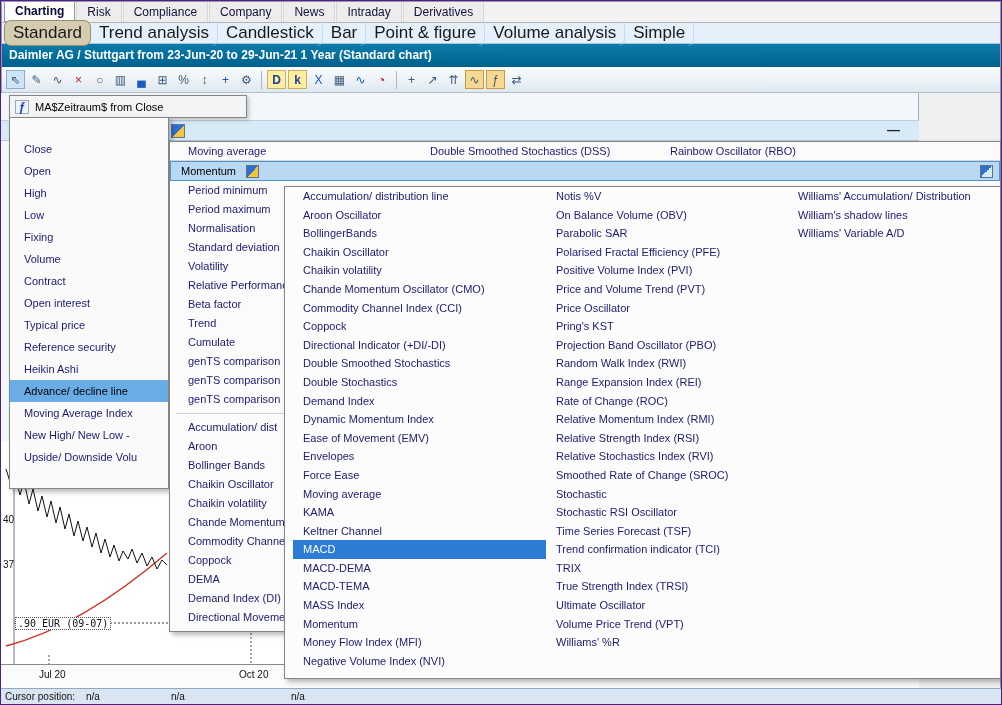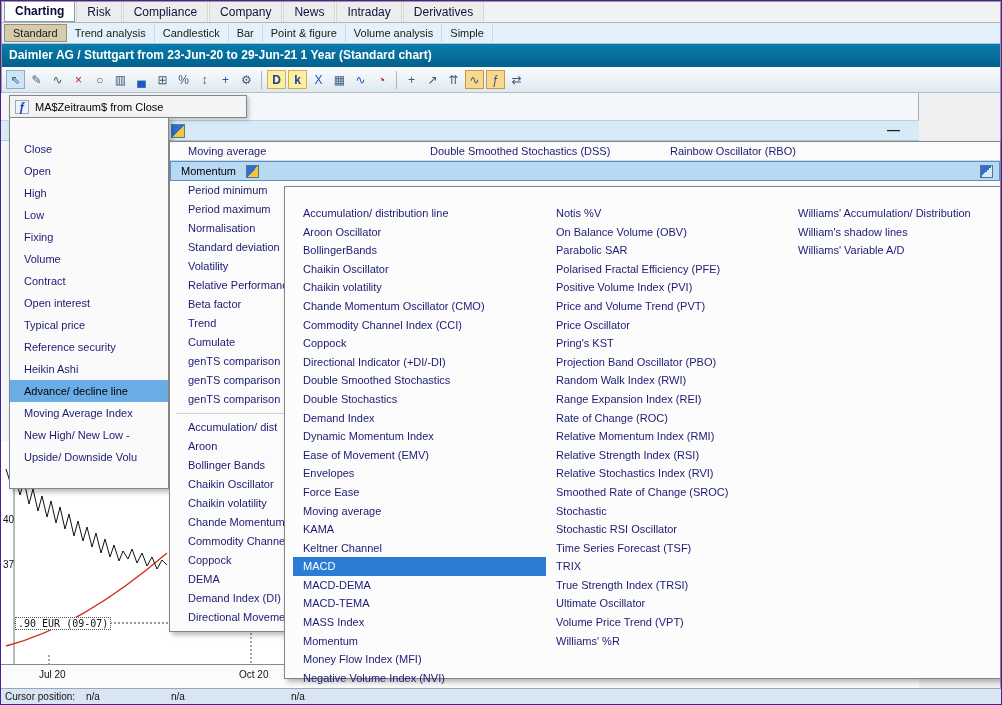--- a/index.html
+++ b/index.html
@@ -15,21 +15,21 @@
     background:#f0f0f0; overflow:hidden;
   }
 
   
   .main-tabs { display:flex; height:22px; background:#f2f2f2; border-bottom:1px solid #b4b4b4; padding-left:3px; align-items:flex-end; }
   .main-tab { font-size:12px; color:#10103e; padding:3px 10px 3px 10px; border:1px solid #d8d8d8; border-bottom:none; margin-right:1px; background:#ededed; white-space:nowrap; }
   .main-tab.sel { font-weight:bold; background:#ffffff; border:1px solid #7f9cb6; color:#08083a; }
 
   
   .sub-tabs { display:flex; height:21px; background:#e4f1fa; border-bottom:1px solid #a9c6da; padding-left:3px; align-items:center; }
-  .sub-tab { font-size:11px; color:#1a1a1a; padding:3px 8px; border-right:1px solid #c2dcee; white-space:nowrap; }
+  .sub-tab { font-size:17px; color:#1a1a1a; padding:3px 8px; border-right:1px solid #c2dcee; white-space:nowrap;border-radius:7px; }
   .sub-tab.sel { background:#d5cbae; border:1px solid #97906f; padding:2px 8px; }
 
   
   .titlebar { height:23px; line-height:23px; background:linear-gradient(#0a7cab,#01618c); color:#ffffff; font-weight:bold; font-size:12px; padding-left:8px; white-space:nowrap; }
 
   
   .toolbar { height:26px; display:flex; align-items:center; background:linear-gradient(#fbfdfe,#dfe8f0); border-bottom:1px solid #b3bfca; padding-left:4px; }
   .tbgroup { display:flex; align-items:center; }
   .tbicon { width:19px; height:19px; margin:0 1px; display:flex; align-items:center; justify-content:center; font-size:12px; color:#3c5a78; border:1px solid transparent; }
   .tbicon.pressed { background:#cfe4f4; border:1px solid #86aed0; }
@@ -69,21 +69,21 @@
   .m2-head:nth-of-type(2) { width:240px; }
   .m2-head:nth-of-type(3) { flex:1; }
   .m2-sel { position:relative; height:20px; line-height:18px; background:#b9d9f3; border:1px solid #4f94d0; display:flex; align-items:center; gap:10px; padding-left:10px; color:#000; }
   .mini-chart-icon { width:13px; height:13px; background:linear-gradient(135deg,#2e6fd0 0 50%,#f3c63a 50% 100%); border:1px solid #58728e; }
   .m2-right-icon { position:absolute; right:6px; top:3px; width:13px; height:13px; background:linear-gradient(135deg,#2e6fd0 0 50%,#d9eaf7 50% 100%); border:1px solid #58728e; }
   .m2-col .mi2 { height:19px; line-height:19px; padding-left:18px; white-space:nowrap; }
   .m2-divider { height:1px; background:#cfcfcf; margin:4px 6px; }
   .menu2 { padding-bottom:4px; }
 
   
-  .menu3 { left:283px; top:185px; width:717px; height:493px; z-index:12; background:#fcfcfc; display:flex; padding:17px 0 0 8px; }
+  .menu3 { left:283px; top:185px; width:717px; height:493px; z-index:12; background:#fcfcfc; display:flex; padding:0 0 0 8px; }
   .m3-col { width:253px; }
   .m3-col:nth-of-type(2) { width:242px; }
   .m3-col:nth-of-type(3) { flex:1; }
   .m3-col .mi3 { height:18.6px; line-height:18.6px; padding-left:10px; white-space:nowrap; overflow:hidden; }
   .m3-col .mi3.sel { background:#2c7cd6; color:#ffffff; }
 
   
   .statusbar { position:absolute; left:0; bottom:0; width:1000px; height:16px; background:#d9e5f2; border-top:1px solid #90a8c0; font-size:10px; color:#111; z-index:5; }
   .sb-label { position:absolute; left:4px; top:2px; }
   .sb-val { position:absolute; top:2px; }
@@ -289,20 +289,21 @@
         <div class="mi3">Random Walk Index (RWI)</div>
         <div class="mi3">Range Expansion Index (REI)</div>
         <div class="mi3">Rate of Change (ROC)</div>
         <div class="mi3">Relative Momentum Index (RMI)</div>
         <div class="mi3">Relative Strength Index (RSI)</div>
         <div class="mi3">Relative Stochastics Index (RVI)</div>
         <div class="mi3">Smoothed Rate of Change (SROC)</div>
         <div class="mi3">Stochastic</div>
         <div class="mi3">Stochastic RSI Oscillator</div>
         <div class="mi3">Time Series Forecast (TSF)</div>
+        <div class="mi3">Trend confirmation indicator (TCI)</div>
         <div class="mi3">TRIX</div>
         <div class="mi3">True Strength Index (TRSI)</div>
         <div class="mi3">Ultimate Oscillator</div>
         <div class="mi3">Volume Price Trend (VPT)</div>
         <div class="mi3">Williams' %R</div>
       </div>
     <div class="m3-col">
 
     <div class="mi3">Williams' Accumulation/ Distribution</div>
         <div class="mi3">William's shadow lines</div>

